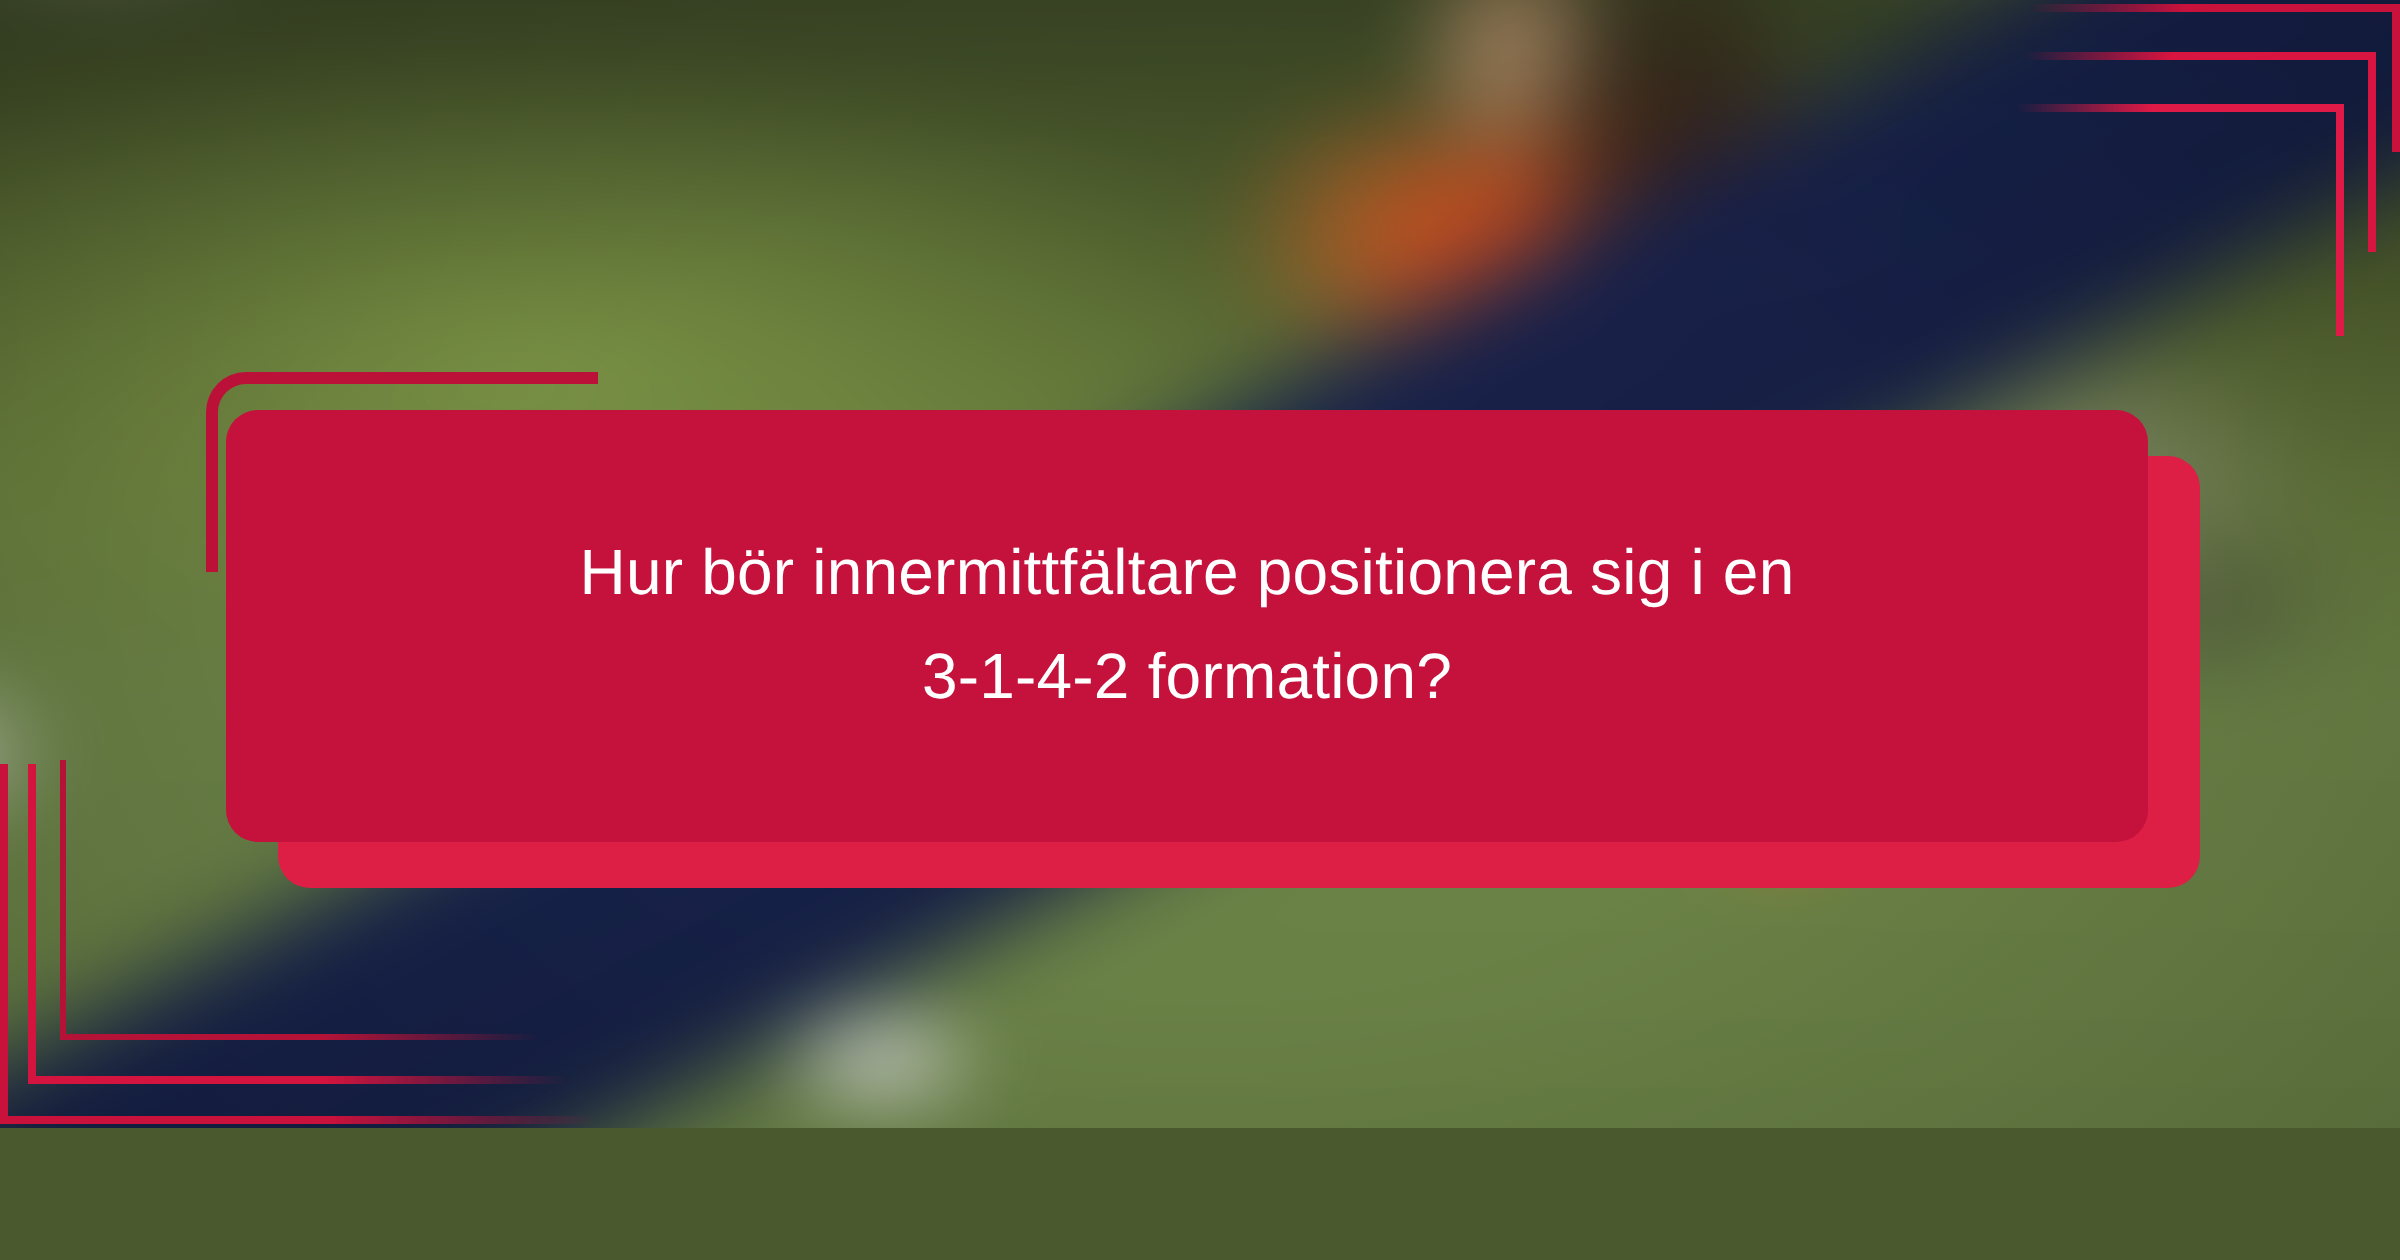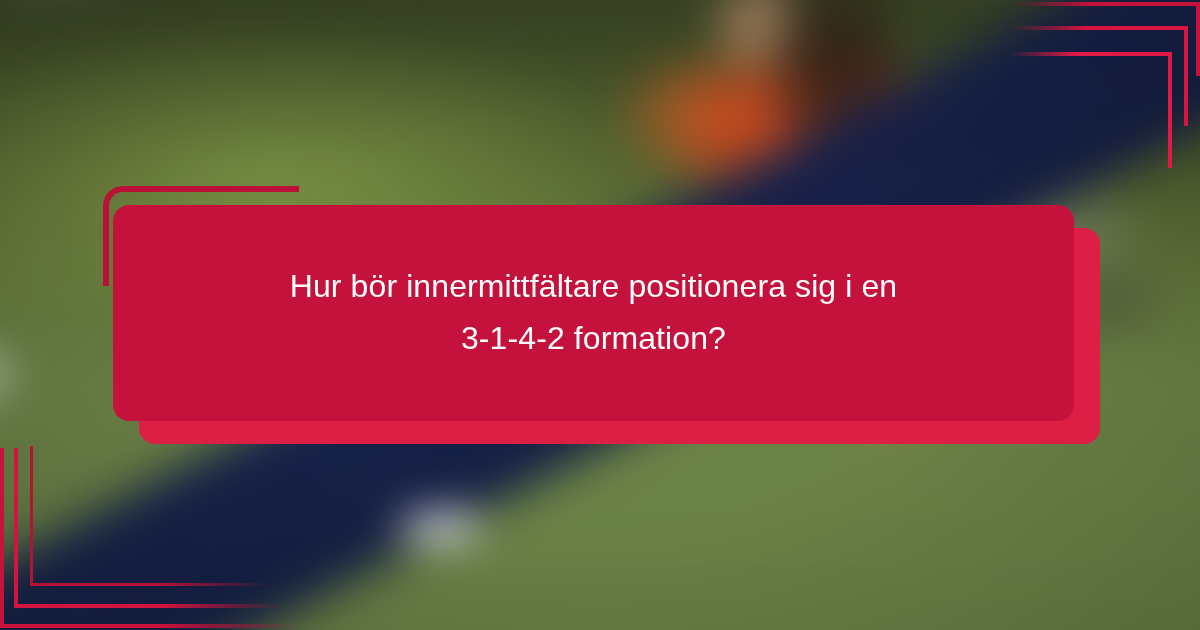--- a/index.html
+++ b/index.html
@@ -4,21 +4,21 @@
 <style>
   * { margin:0; padding:0; box-sizing:border-box; }
   html, body {
     width:1200px; height:630px; overflow:hidden;
     font-family:"Liberation Sans", sans-serif;
     background:#4a5a2e;
   }
 
   #stage {
     position:relative;
-    width:1200px; height:630px;
+    width:1200px; height:564px;
     overflow:hidden;
     padding-left:39px;
   }
 
   
   .bg-photo {
     position:absolute; inset:-60px;
     background:
       
       radial-gradient(ellipse 70px 34px at 512px 572px, rgba(226,230,233,0.95) 0%, rgba(226,230,233,0.55) 45%, rgba(226,230,233,0) 72%),

